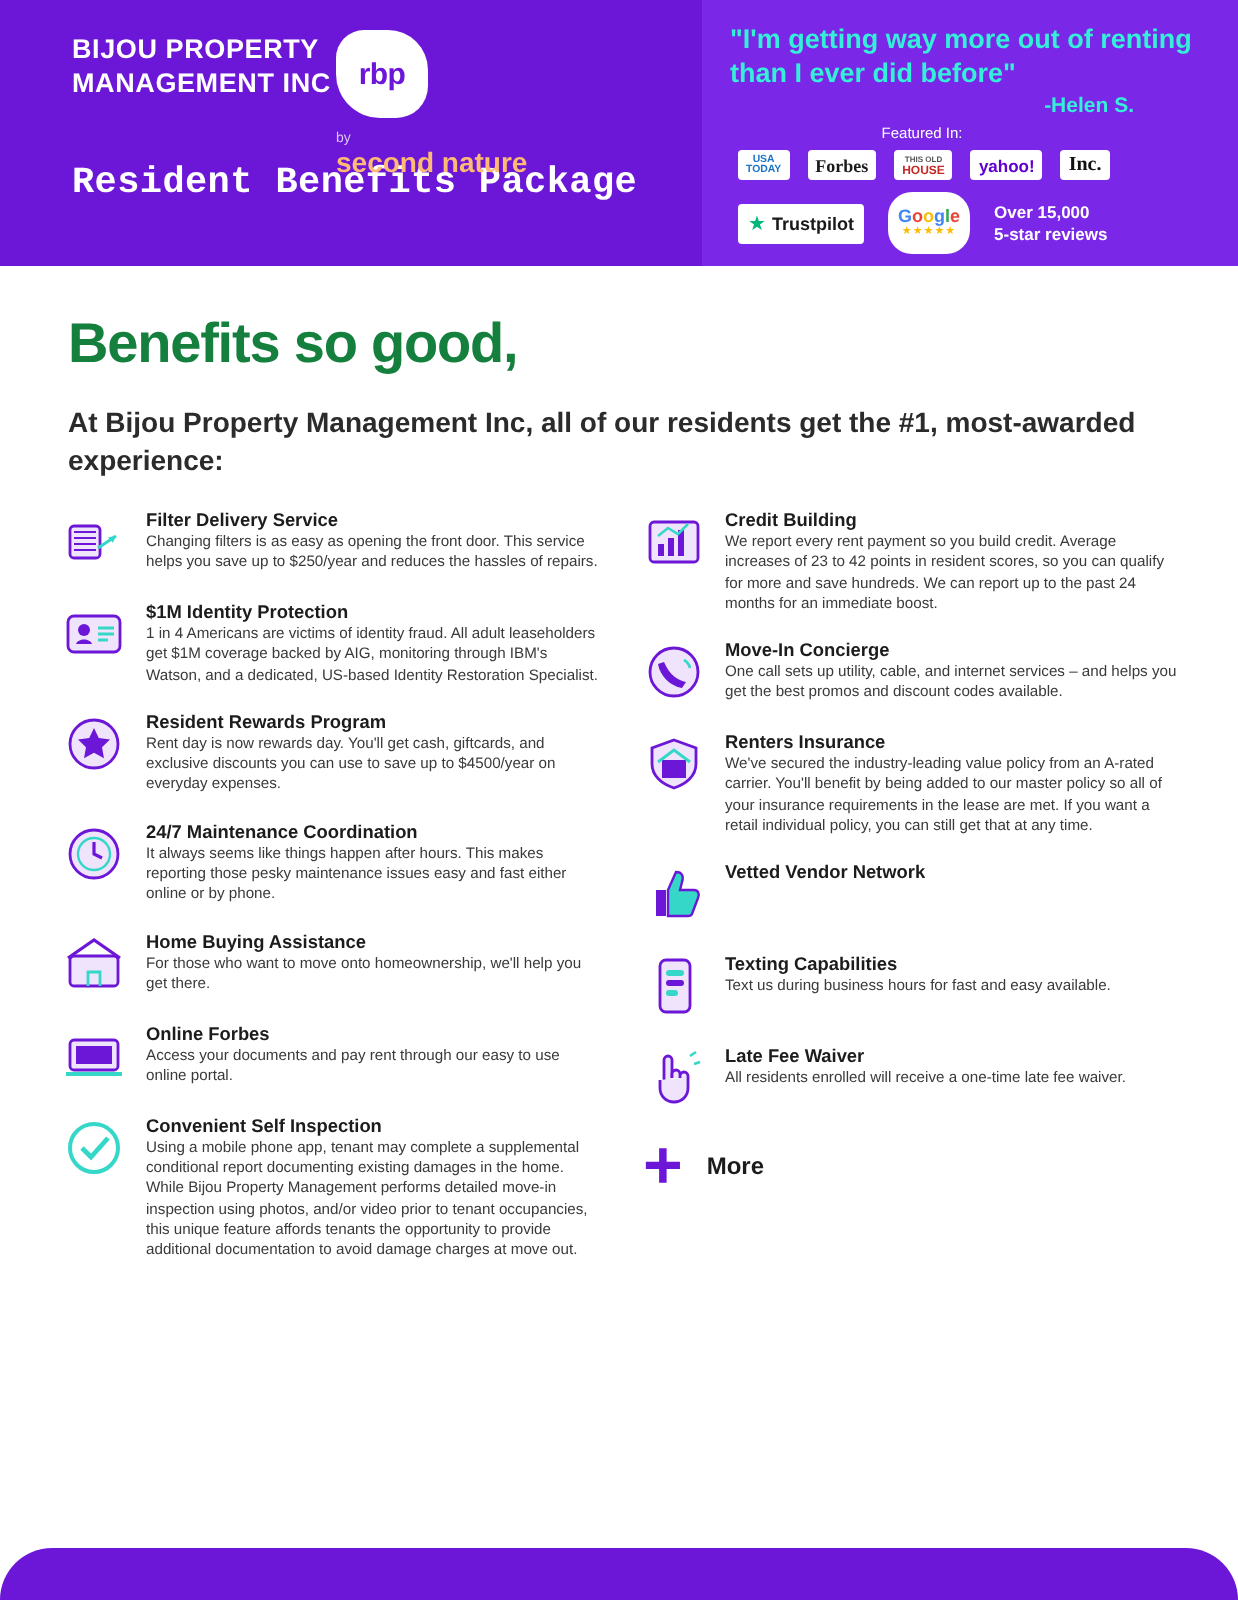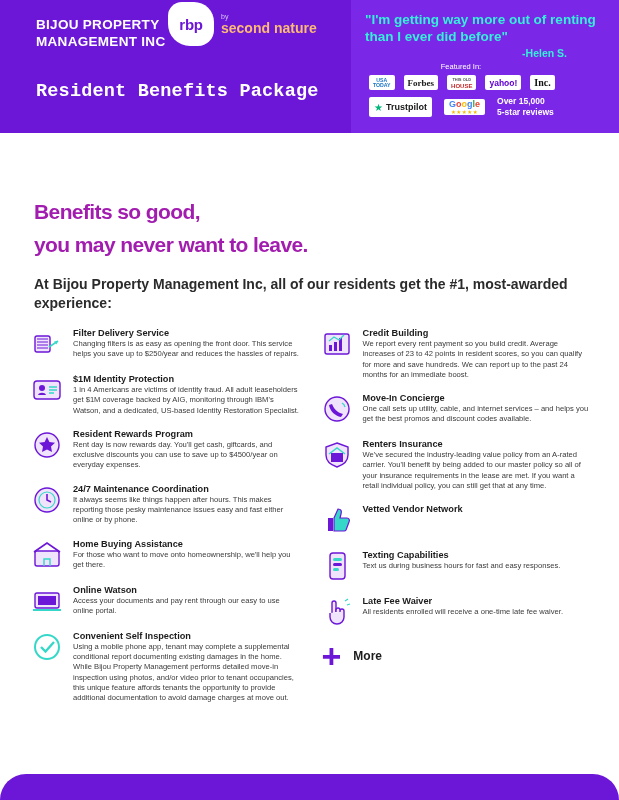--- a/index.html
+++ b/index.html
@@ -36,25 +36,25 @@
   .brandname {
     color: #ffffff;
     font-size: 13.5px;
     font-weight: bold;
     letter-spacing: .3px;
     line-height: 17px;
     width: 150px;
   }
   .rbp-lockup {
     position: absolute;
-    left: 168px; top: 2px;
-    display: flex;
-    align-items: center;
+    left: 168px; top: 15px;
+    display: flex;
     gap: 7px;
     z-index: 4;
+    flex-direction: column;
   }
   .rbp-blob {
     width: 46px; height: 44px;
     background: #ffffff;
     border-radius: 14px 20px 16px 22px;
     display: flex; align-items: center; justify-content: center;
     position: relative;
   }
   .rbp-blob span {
     color: #6c16d8;
@@ -138,45 +138,44 @@
   .trust-chip {
     background: #ffffff;
     border-radius: 2px;
     height: 20px;
     display: flex; align-items: center; gap: 3px;
     padding: 0 5px;
   }
   .tp-star { color: #00b67a; font-size: 10px; }
   .tp-name { font-size: 9px; font-weight: bold; color: #191919; }
   .google-chip {
-    background: #fff; border-radius: 2px; height: 16px;
+    background: #fff; border-radius: 12px; height: 31px;
     display:flex; flex-direction: column; align-items:center; justify-content:center;
     padding: 0 5px;
   }
   .g-word { font-size: 9px; font-weight: bold; line-height: 9px; }
   .g-b { color:#4285F4 } .g-r { color:#EA4335 } .g-y { color:#FBBC05 } .g-g { color:#34A853 }
   .g-stars { color:#fbbc05; font-size: 5.5px; letter-spacing: .5px; line-height: 6px; }
   .reviews {
     color: #ffffff;
     font-size: 8.5px;
     font-weight: bold;
     line-height: 11px;
   }
 
   
   .headline {
     padding: 22px 34px 0 34px;
   }
   .headline h1 {
-    font-size: 21px;
+    font-size: 28px;
     line-height: 33px;
     font-weight: bold;
-    color: #a21caf;
+    color: #15803d;
     letter-spacing: -.6px;
-    margin-top: 40px;
   }
   .subhead {
     padding: 14px 34px 0 34px;
     font-size: 14px;
     line-height: 19px;
     color: #2b2b2b;
     font-weight: bold;
   }
 
   
@@ -305,21 +304,20 @@
         <div>Over 15,000</div>
         <div>5-star reviews</div>
       </div>
     </div>
   </div>
 </div>
 
 <div class="headline">
   <h1>
     <span>Benefits so good,</span><br>
-    <span>you may never want to leave.</span>
   </h1>
 </div>
 <div class="subhead">At Bijou Property Management Inc, all of our residents get the #1, most-awarded experience:</div>
 
 <div class="cols">
 
   <div class="col">
 
     <div class="benefit">
       <div class="bicon">
@@ -395,21 +393,21 @@
 
     <div class="benefit">
       <div class="bicon">
         <svg width="34" height="34" viewBox="0 0 34 34">
           <rect x="5" y="9" width="24" height="15" rx="2" fill="#efe4fb" stroke="#6c16d8" stroke-width="1.4"></rect>
           <rect x="8" y="12" width="18" height="9" fill="#6c16d8"></rect>
           <path d="M3 26h28" stroke="#35d8c8" stroke-width="2"></path>
         </svg>
       </div>
       <div class="btext">
-        <div class="btitle">Online Watson</div>
+        <div class="btitle">Online Forbes</div>
         <div class="bdesc">Access your documents and pay rent through our easy to use online portal.</div>
       </div>
     </div>
 
     <div class="benefit">
       <div class="bicon">
         <svg width="34" height="34" viewBox="0 0 34 34">
           <circle cx="17" cy="17" r="12" fill="#ffffff" stroke="#35d8c8" stroke-width="2"></circle>
           <path d="M11 17l4.5 4.5L24 12" fill="none" stroke="#35d8c8" stroke-width="2.4"></path>
         </svg>
@@ -484,21 +482,21 @@
       <div class="bicon">
         <svg width="34" height="34" viewBox="0 0 34 34">
           <rect x="10" y="4" width="15" height="26" rx="3" fill="#efe4fb" stroke="#6c16d8" stroke-width="1.4"></rect>
           <rect x="13" y="9" width="9" height="3" rx="1.5" fill="#35d8c8"></rect>
           <rect x="13" y="14" width="9" height="3" rx="1.5" fill="#6c16d8"></rect>
           <rect x="13" y="19" width="6" height="3" rx="1.5" fill="#35d8c8"></rect>
         </svg>
       </div>
       <div class="btext">
         <div class="btitle">Texting Capabilities</div>
-        <div class="bdesc">Text us during business hours for fast and easy responses.</div>
+        <div class="bdesc">Text us during business hours for fast and easy available.</div>
       </div>
     </div>
 
     <div class="benefit">
       <div class="bicon">
         <svg width="34" height="34" viewBox="0 0 34 34">
           <path d="M12 20V8a2 2 0 014 0v9" fill="#efe4fb" stroke="#6c16d8" stroke-width="1.4"></path>
           <path d="M16 17v-2a2 2 0 014 0v2M20 17v-1a2 2 0 014 0v6c0 4-3 7-7 7s-7-3-7-7v-4" fill="#efe4fb" stroke="#6c16d8" stroke-width="1.4"></path>
           <path d="M25 6l3-2M27 10l3-1" stroke="#35d8c8" stroke-width="1.3"></path>
         </svg>

